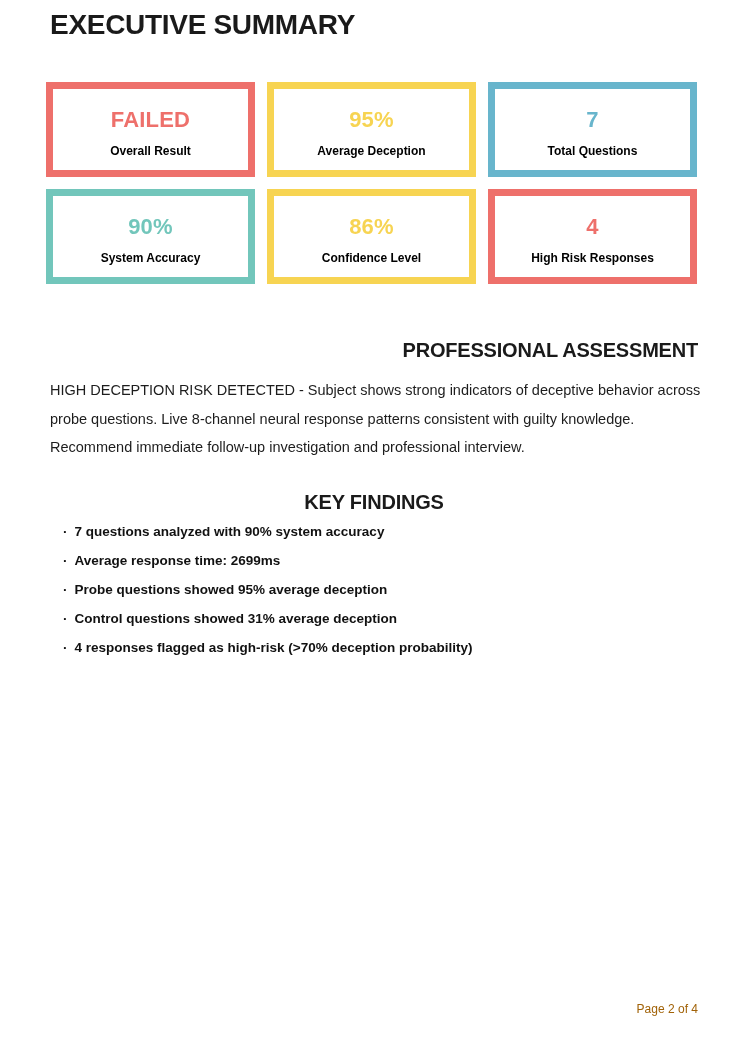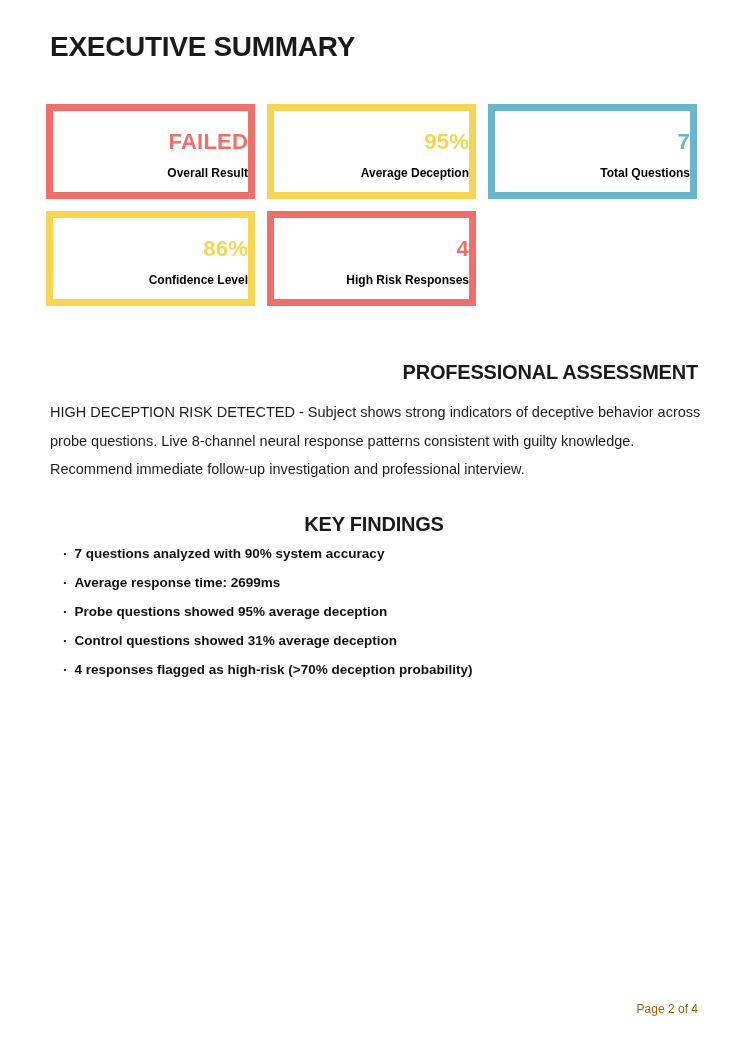--- a/index.html
+++ b/index.html
@@ -3,21 +3,21 @@
 <meta charset="utf-8">
 <style>
   html, body { margin: 0; padding: 0; background: #ffffff; }
   body {
     width: 743px; height: 1044px;
     font-family: "Liberation Sans", sans-serif;
     color: #111111;
     position: relative;
     overflow: hidden;
   }
-  .page { padding: 31px 45px 0 46px; box-sizing: border-box; height: 100%; position: relative; border-radius: 31px; }
+  .page { padding: 9px 45px 0 46px; box-sizing: border-box; height: 100%; position: relative; border-radius: 31px; }
 
   .doc-title {
     margin: 0 0 0 4px;
     font-size: 28px;
     font-weight: bold;
     letter-spacing: -0.3px;
     line-height: 32px;
     color: #1a1a1a;
   }
 
@@ -28,21 +28,21 @@
     grid-template-columns: repeat(3, 1fr);
     gap: 12px;
   }
   .card {
     height: 95px;
     box-sizing: border-box;
     border: 7px solid #ccc;
     background: #ffffff;
     display: flex;
     flex-direction: column;
-    align-items: flex-end;
+    align-items: center;
     justify-content: center;
     gap: 14px;
     padding-top: 8px;
     text-align: center;
   }
   .card .value {
     font-size: 22px;
     font-weight: bold;
     line-height: 22px;
     letter-spacing: 0.2px;
@@ -118,20 +118,24 @@
     <div class="card" style="border-color: rgb(247, 212, 82);">
       <div class="value" style="color: rgb(247, 212, 82);">95%</div>
       <div class="label">Average Deception</div>
     </div>
 
     <div class="card" style="border-color: rgb(104, 181, 204);">
       <div class="value" style="color: rgb(104, 181, 204);">7</div>
       <div class="label">Total Questions</div>
     </div>
 
+    <div class="card" style="border-color: rgb(114, 198, 187);">
+      <div class="value" style="color: rgb(114, 198, 187);">90%</div>
+      <div class="label">System Accuracy</div>
+    </div>
 
     <div class="card" style="border-color: rgb(247, 212, 82);">
       <div class="value" style="color: rgb(247, 212, 82);">86%</div>
       <div class="label">Confidence Level</div>
     </div>
 
     <div class="card" style="border-color: rgb(238, 112, 107);">
       <div class="value" style="color: rgb(238, 112, 107);">4</div>
       <div class="label">High Risk Responses</div>
     </div>

